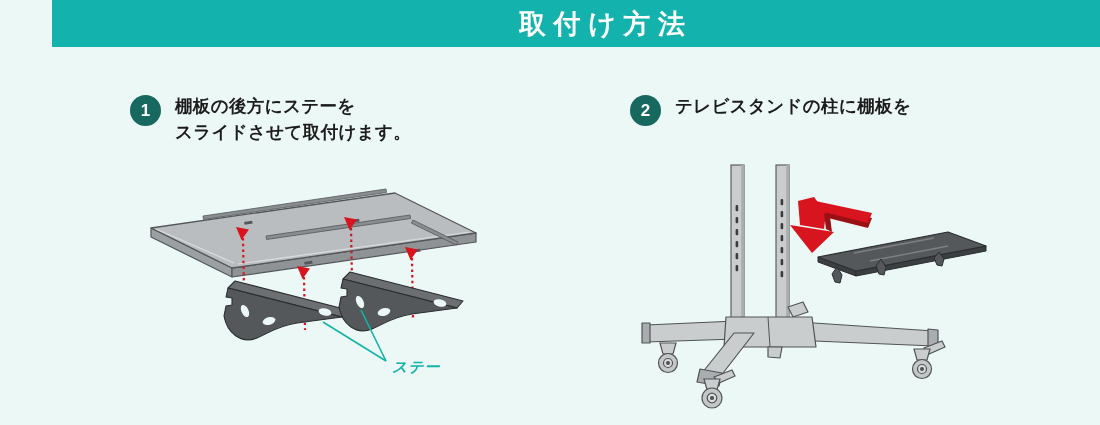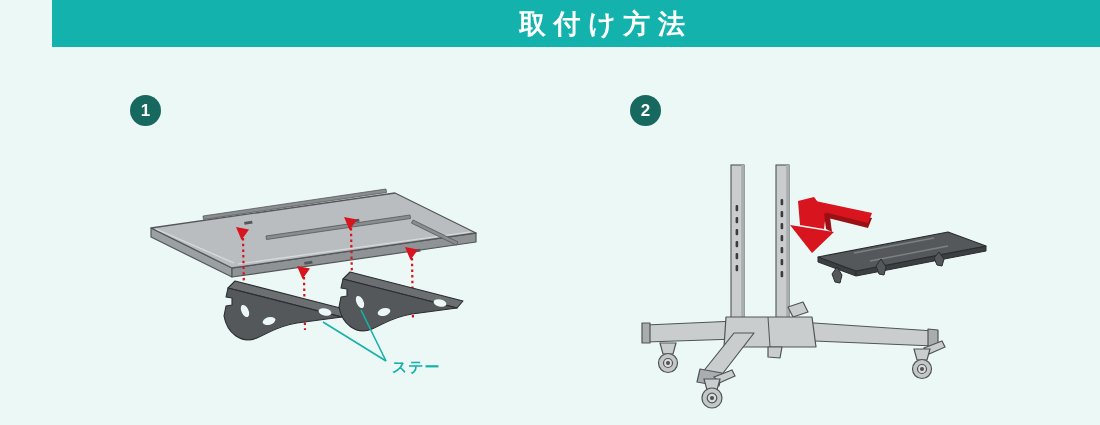--- a/index.html
+++ b/index.html
@@ -33,44 +33,49 @@
   .step-badge{
     width:31px;height:31px;border-radius:50%;background:var(--step-circle);
     color:#fff;font-size:17px;font-weight:bold;
     display:flex;align-items:center;justify-content:center;flex:0 0 auto;
     margin-top:2px;
   }
   .step-text{
     color:var(--step-text);font-size:17.5px;font-weight:bold;line-height:1.5;
     letter-spacing:0.02em;
   }
-  .fig{position:absolute;}
+  .fig{position:absolute;font-style:italic;}
   .fig-1{left:118px;top:113px;}
   .fig-2{left:618px;top:108px;}
   svg text.callout{
     font-family:"Liberation Sans","DejaVu Sans",sans-serif;
     font-size:15px;font-weight:bold;fill:var(--callout-teal);letter-spacing:0.06em;
   }
 </style>
 </head>
 <body>
 
 <div class="header">
   <div class="header-title">取付け方法</div>
 </div>
 
 <div class="content">
 
   <div class="step-row one">
     <div class="step-badge">1</div>
+    <div class="step-text">
+      <div>棚板の後方にステーを</div>
+      <div>スライドさせて取付けます。</div>
+    </div>
   </div>
 
   <div class="step-row two">
     <div class="step-badge">2</div>
     <div class="step-text">
+      <div>テレビスタンドの柱に棚板を</div>
     </div>
   </div>
 
   <div class="fig fig-1">
     <svg width="400" height="250" viewBox="0 0 400 250">
 
       <g>
         <path d="M33,68 L114,108 L114,117 L33,77 Z" fill="var(--board-side)" stroke="var(--board-stroke)" stroke-width="1.2" stroke-linejoin="round"></path>
         <path d="M114,108 L358,73 L358,82 L114,117 Z" fill="var(--board-side2)" stroke="var(--board-stroke)" stroke-width="1.2" stroke-linejoin="round"></path>
 

